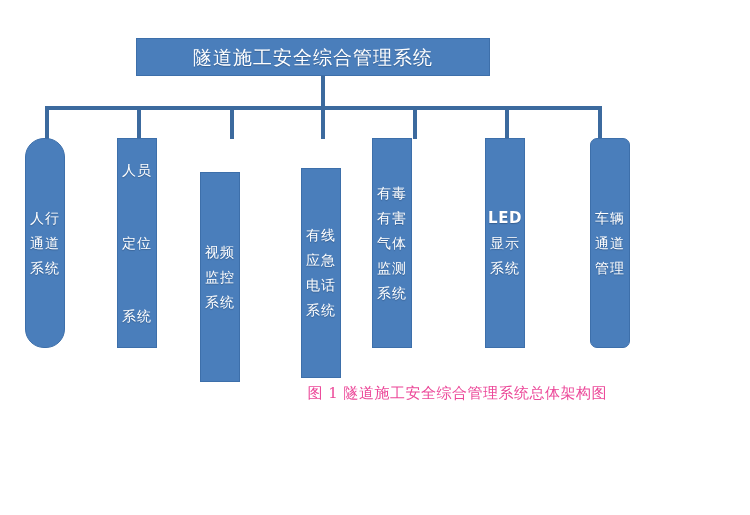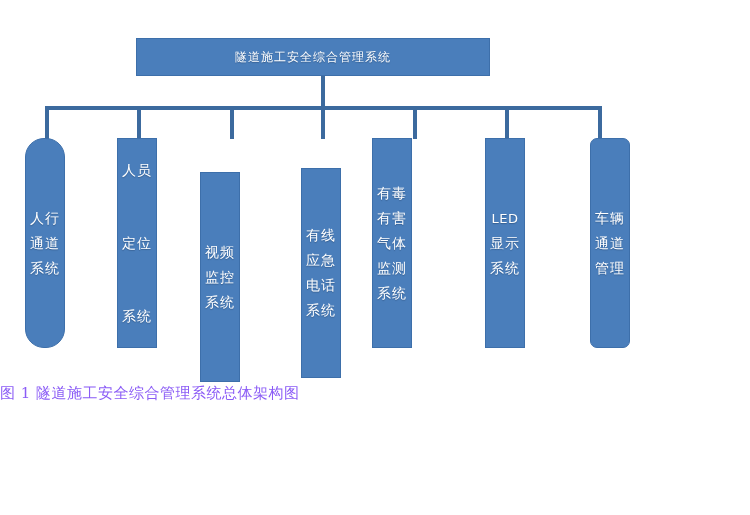--- a/index.html
+++ b/index.html
@@ -27,21 +27,21 @@
     height: 38px;
     background: #4A7EBB;
     border: 1px solid #3D6FAA;
     box-sizing: border-box;
     display: flex;
     align-items: center;
     justify-content: center;
   }
   .root-label {
     color: #FFFFFF;
-    font-size: 12px;
+    font-size: 19px;
     letter-spacing: 1px;
     line-height: 1;
     white-space: nowrap;
     text-shadow: 0 1px 1px rgba(20,40,70,0.35);
   }
 
   
   .conn {
     position: absolute;
     background: #3C6A9E;
@@ -80,32 +80,33 @@
   }
   .leaf-line {
     color: #FFFFFF;
     font-size: 14px;
     line-height: 25px;
     letter-spacing: 1px;
     white-space: nowrap;
     text-shadow: 0 1px 1px rgba(20,40,70,0.35);
   }
   .leaf-line.latin {
-    font-size: 13px;
+    font-size: 15px;
     letter-spacing: 0.5px;
+    font-weight: bold;
   }
 
   
   .caption {
     position: absolute;
     left: 0;
     top: 384px;
     width: 607px;
-    text-align: left;
-    color: #8b5cf6;
+    text-align: right;
+    color: #ec4899;
     font-family: "DejaVu Serif", "Liberation Serif", serif;
     font-size: 15px;
     letter-spacing: 0.5px;
     white-space: nowrap;
   }
 </style>
 </head>
 <body>
 
 <div id="canvas">

